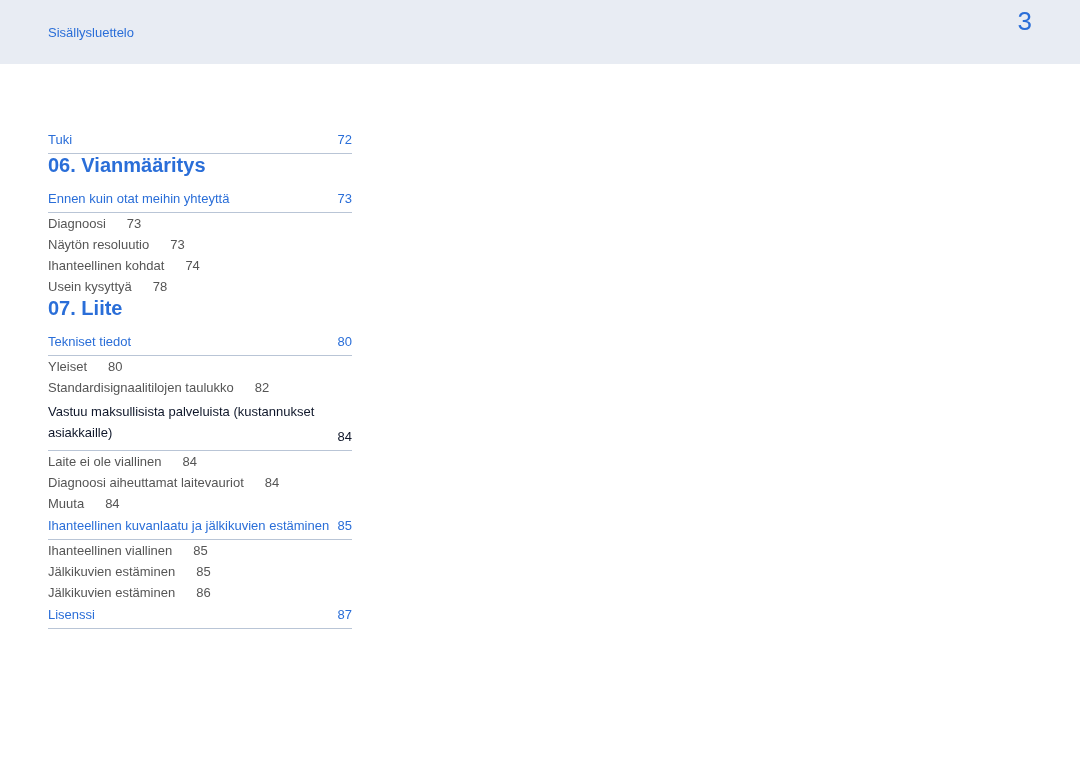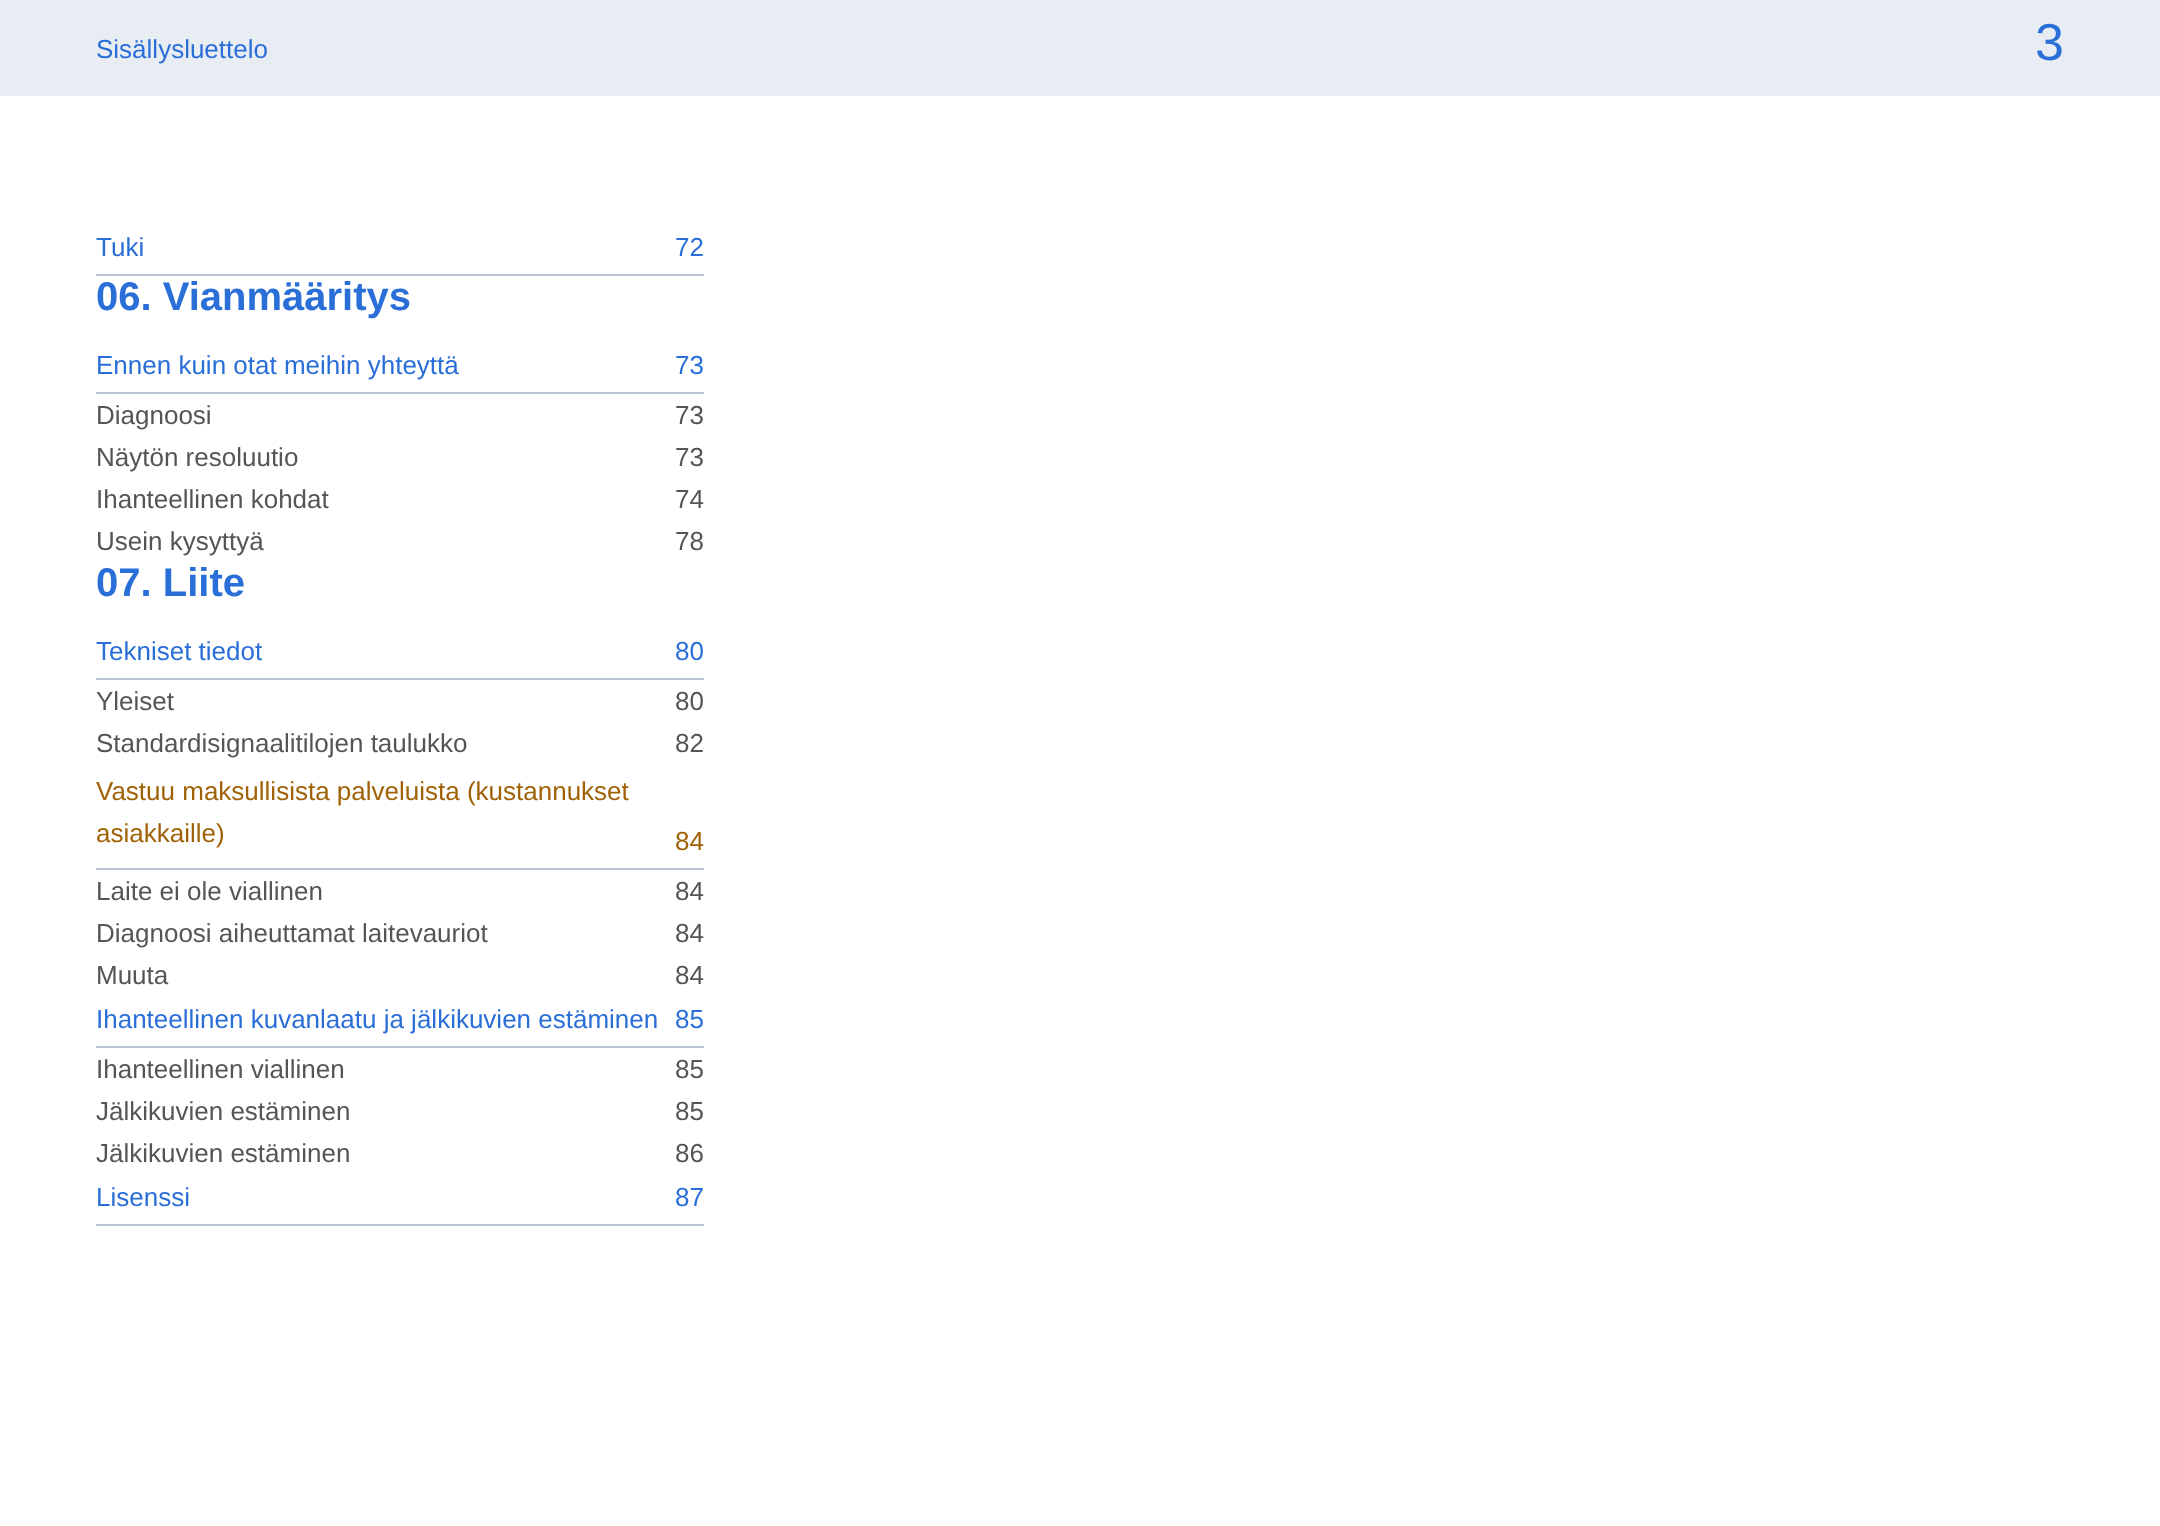--- a/index.html
+++ b/index.html
@@ -5,21 +5,21 @@
     * { box-sizing: border-box; margin: 0; padding: 0; }
     body {
       font-family: Arial, Helvetica, sans-serif;
       background: #ffffff;
       width: 1080px;
       height: 763px;
       position: relative;
     }
     .header-bar {
       background: #e8ecf3;
-      height: 48px;
+      height: 64px;
       display: flex;
       align-items: center;
       justify-content: space-between;
       padding: 0 48px;
     }
     .breadcrumb {
       color: #2a6ed8;
       font-size: 13px;
       font-weight: 400;
     }
@@ -40,38 +40,38 @@
       justify-content: space-between;
       color: #2a6ed8;
       font-size: 13px;
       padding: 4px 0 6px 0;
       border-bottom: 1px solid #b9c5d6;
     }
     .toc-link-row-multi {
       display: flex;
       justify-content: flex-start;
       align-items: flex-end;
-      color: #a16207;
+      color: #0f172a;
       font-size: 13px;
       padding: 4px 0 6px 0;
       border-bottom: 1px solid #b9c5d6;
     }
     .toc-link-row-multi .label { flex: 1; line-height: 1.6; }
     .section-heading {
       color: #2a6ed8;
       font-size: 20px;
       font-weight: 600;
       margin-bottom: 10px;
     }
     .sub-row {
       display: flex;
-      justify-content: space-between;
       color: #555;
       font-size: 13px;
       padding: 3px 0;
+      gap: 21px;
     }
     .toc-link-row .label, .toc-link-row .page { color: #2a6ed8; }
     .sub-row .label, .sub-row .page { color: #555; }
   </style>
 </head>
 <body>
 
 <div class="header-bar">
   <span class="breadcrumb">Sisällysluettelo</span>
 </div>

